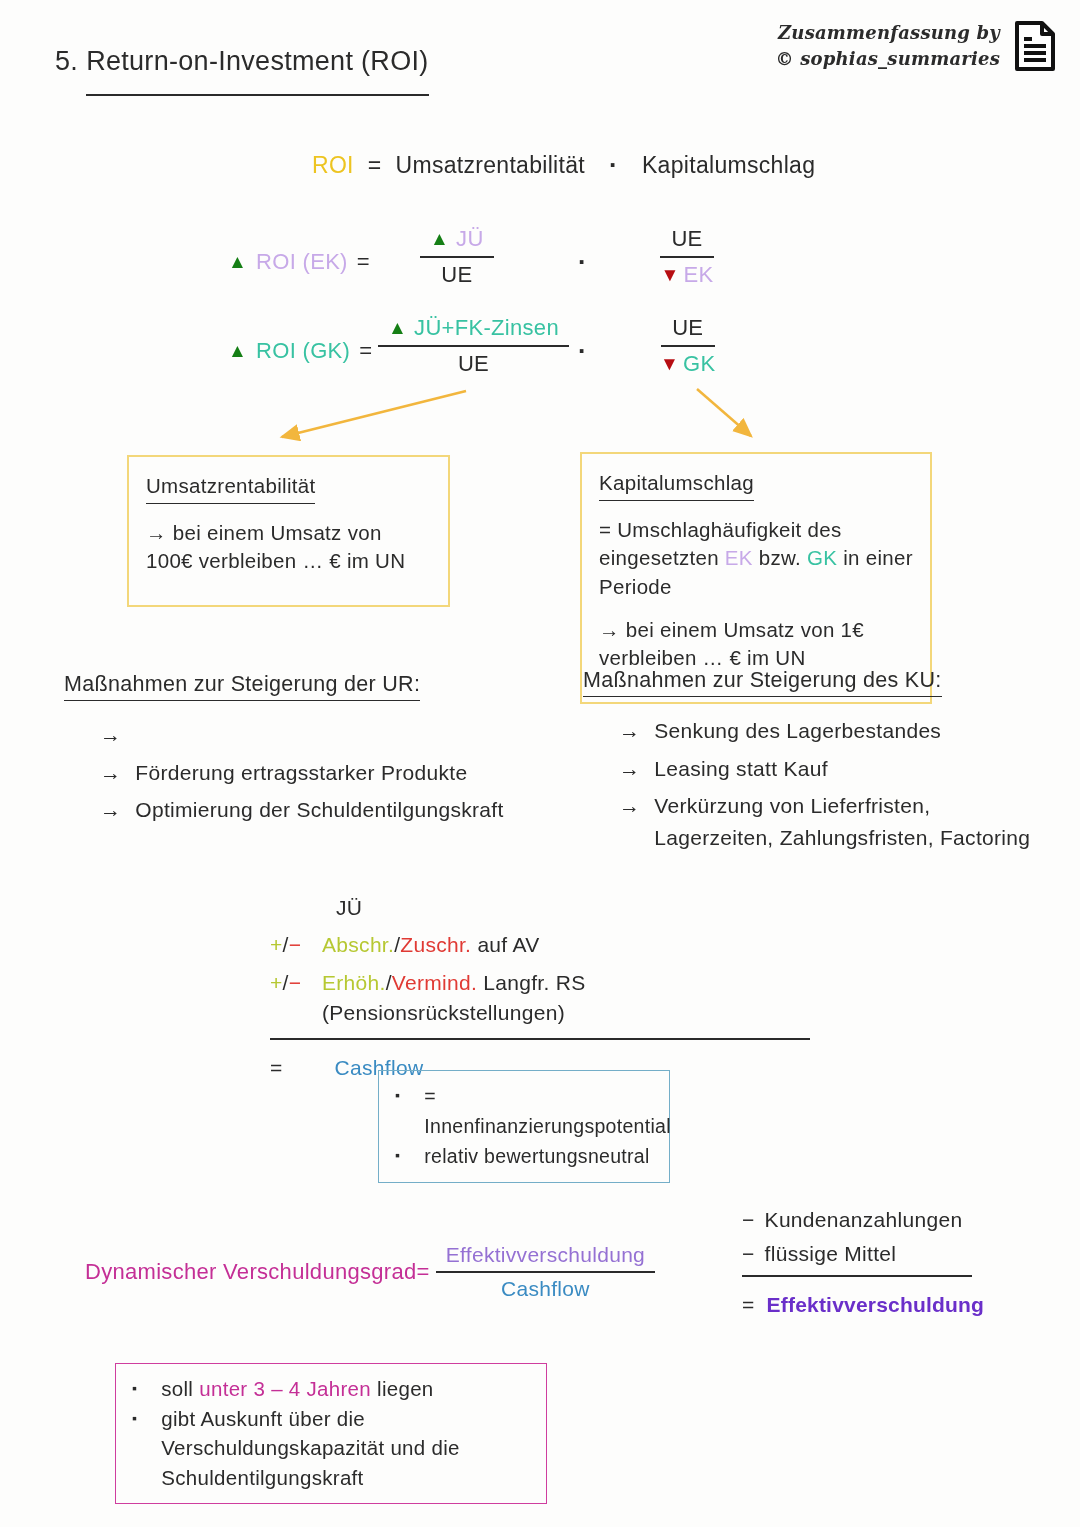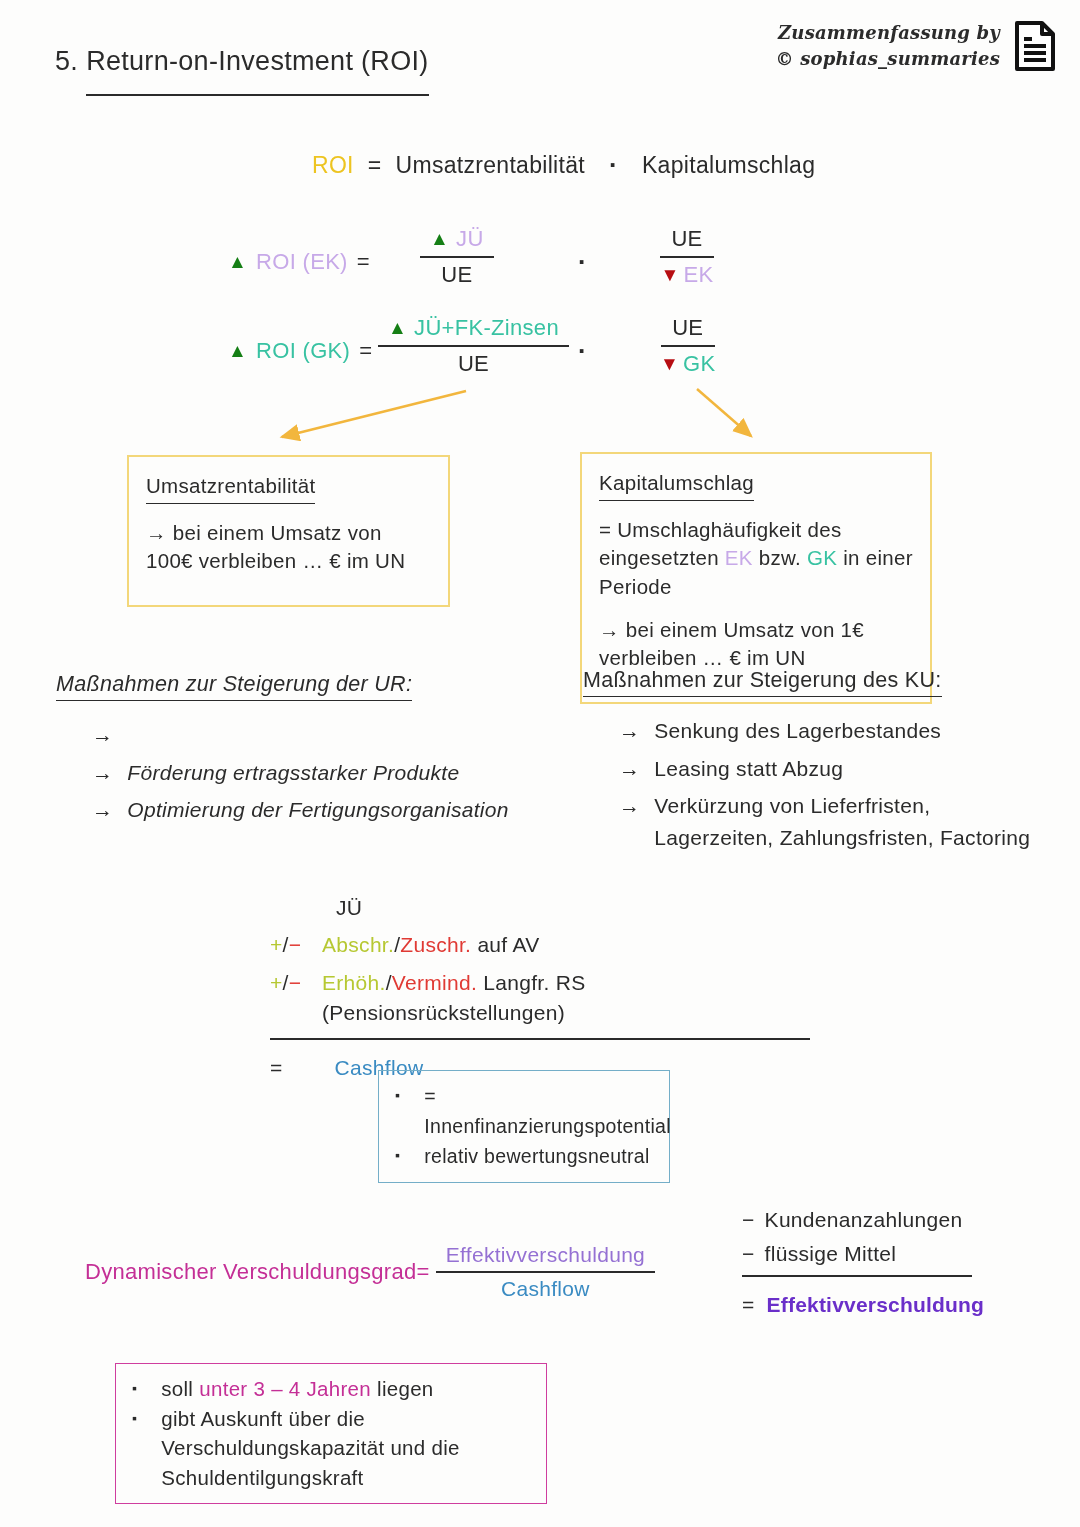--- a/index.html
+++ b/index.html
@@ -176,47 +176,47 @@
     <span class="bt">Umsatzrentabilität</span>
     <p>→ bei einem Umsatz von 100€ verbleiben … € im UN</p>
   </div>
 
   <div class="abs ybox" style="left:580px; top:452px; width:352px;">
     <span class="bt">Kapitalumschlag</span>
     <p><span>= Umschlaghäufigkeit des eingesetzten </span><span class="c-lav">EK</span><span> bzw. </span><span class="c-teal">GK</span><span> in einer Periode</span></p>
     <p>→ bei einem Umsatz von 1€ verbleiben … € im UN</p>
   </div>
 
-  <div class="abs measures" style="left:56px; top:672px; width:480px;font-style:italic;">
+  <div class="abs measures" style="left:64px; top:672px; width:480px;">
     <span class="mh">Maßnahmen zur Steigerung der UR:</span>
     <ul>
       <li>
           <span class="ar">→</span>
         </li>
       <li>
           <span class="ar">→</span>
           <span>Förderung ertragsstarker Produkte</span>
         </li>
       <li>
           <span class="ar">→</span>
-          <span>Optimierung der Fertigungsorganisation</span>
+          <span>Optimierung der Schuldentilgungskraft</span>
         </li>
     </ul>
   </div>
 
   <div class="abs measures" style="left:583px; top:668px; width:460px;">
     <span class="mh">Maßnahmen zur Steigerung des KU:</span>
     <ul>
       <li>
           <span class="ar">→</span>
           <span>Senkung des Lagerbestandes</span>
         </li>
       <li>
           <span class="ar">→</span>
-          <span>Leasing statt Abzug</span>
+          <span>Leasing statt Kauf</span>
         </li>
       <li>
           <span class="ar">→</span>
           <span>Verkürzung von Lieferfristen, Lagerzeiten, Zahlungsfristen, Factoring</span>
         </li>
     </ul>
   </div>
 
   <div class="abs cf">
     <div class="cf-start">JÜ</div>

